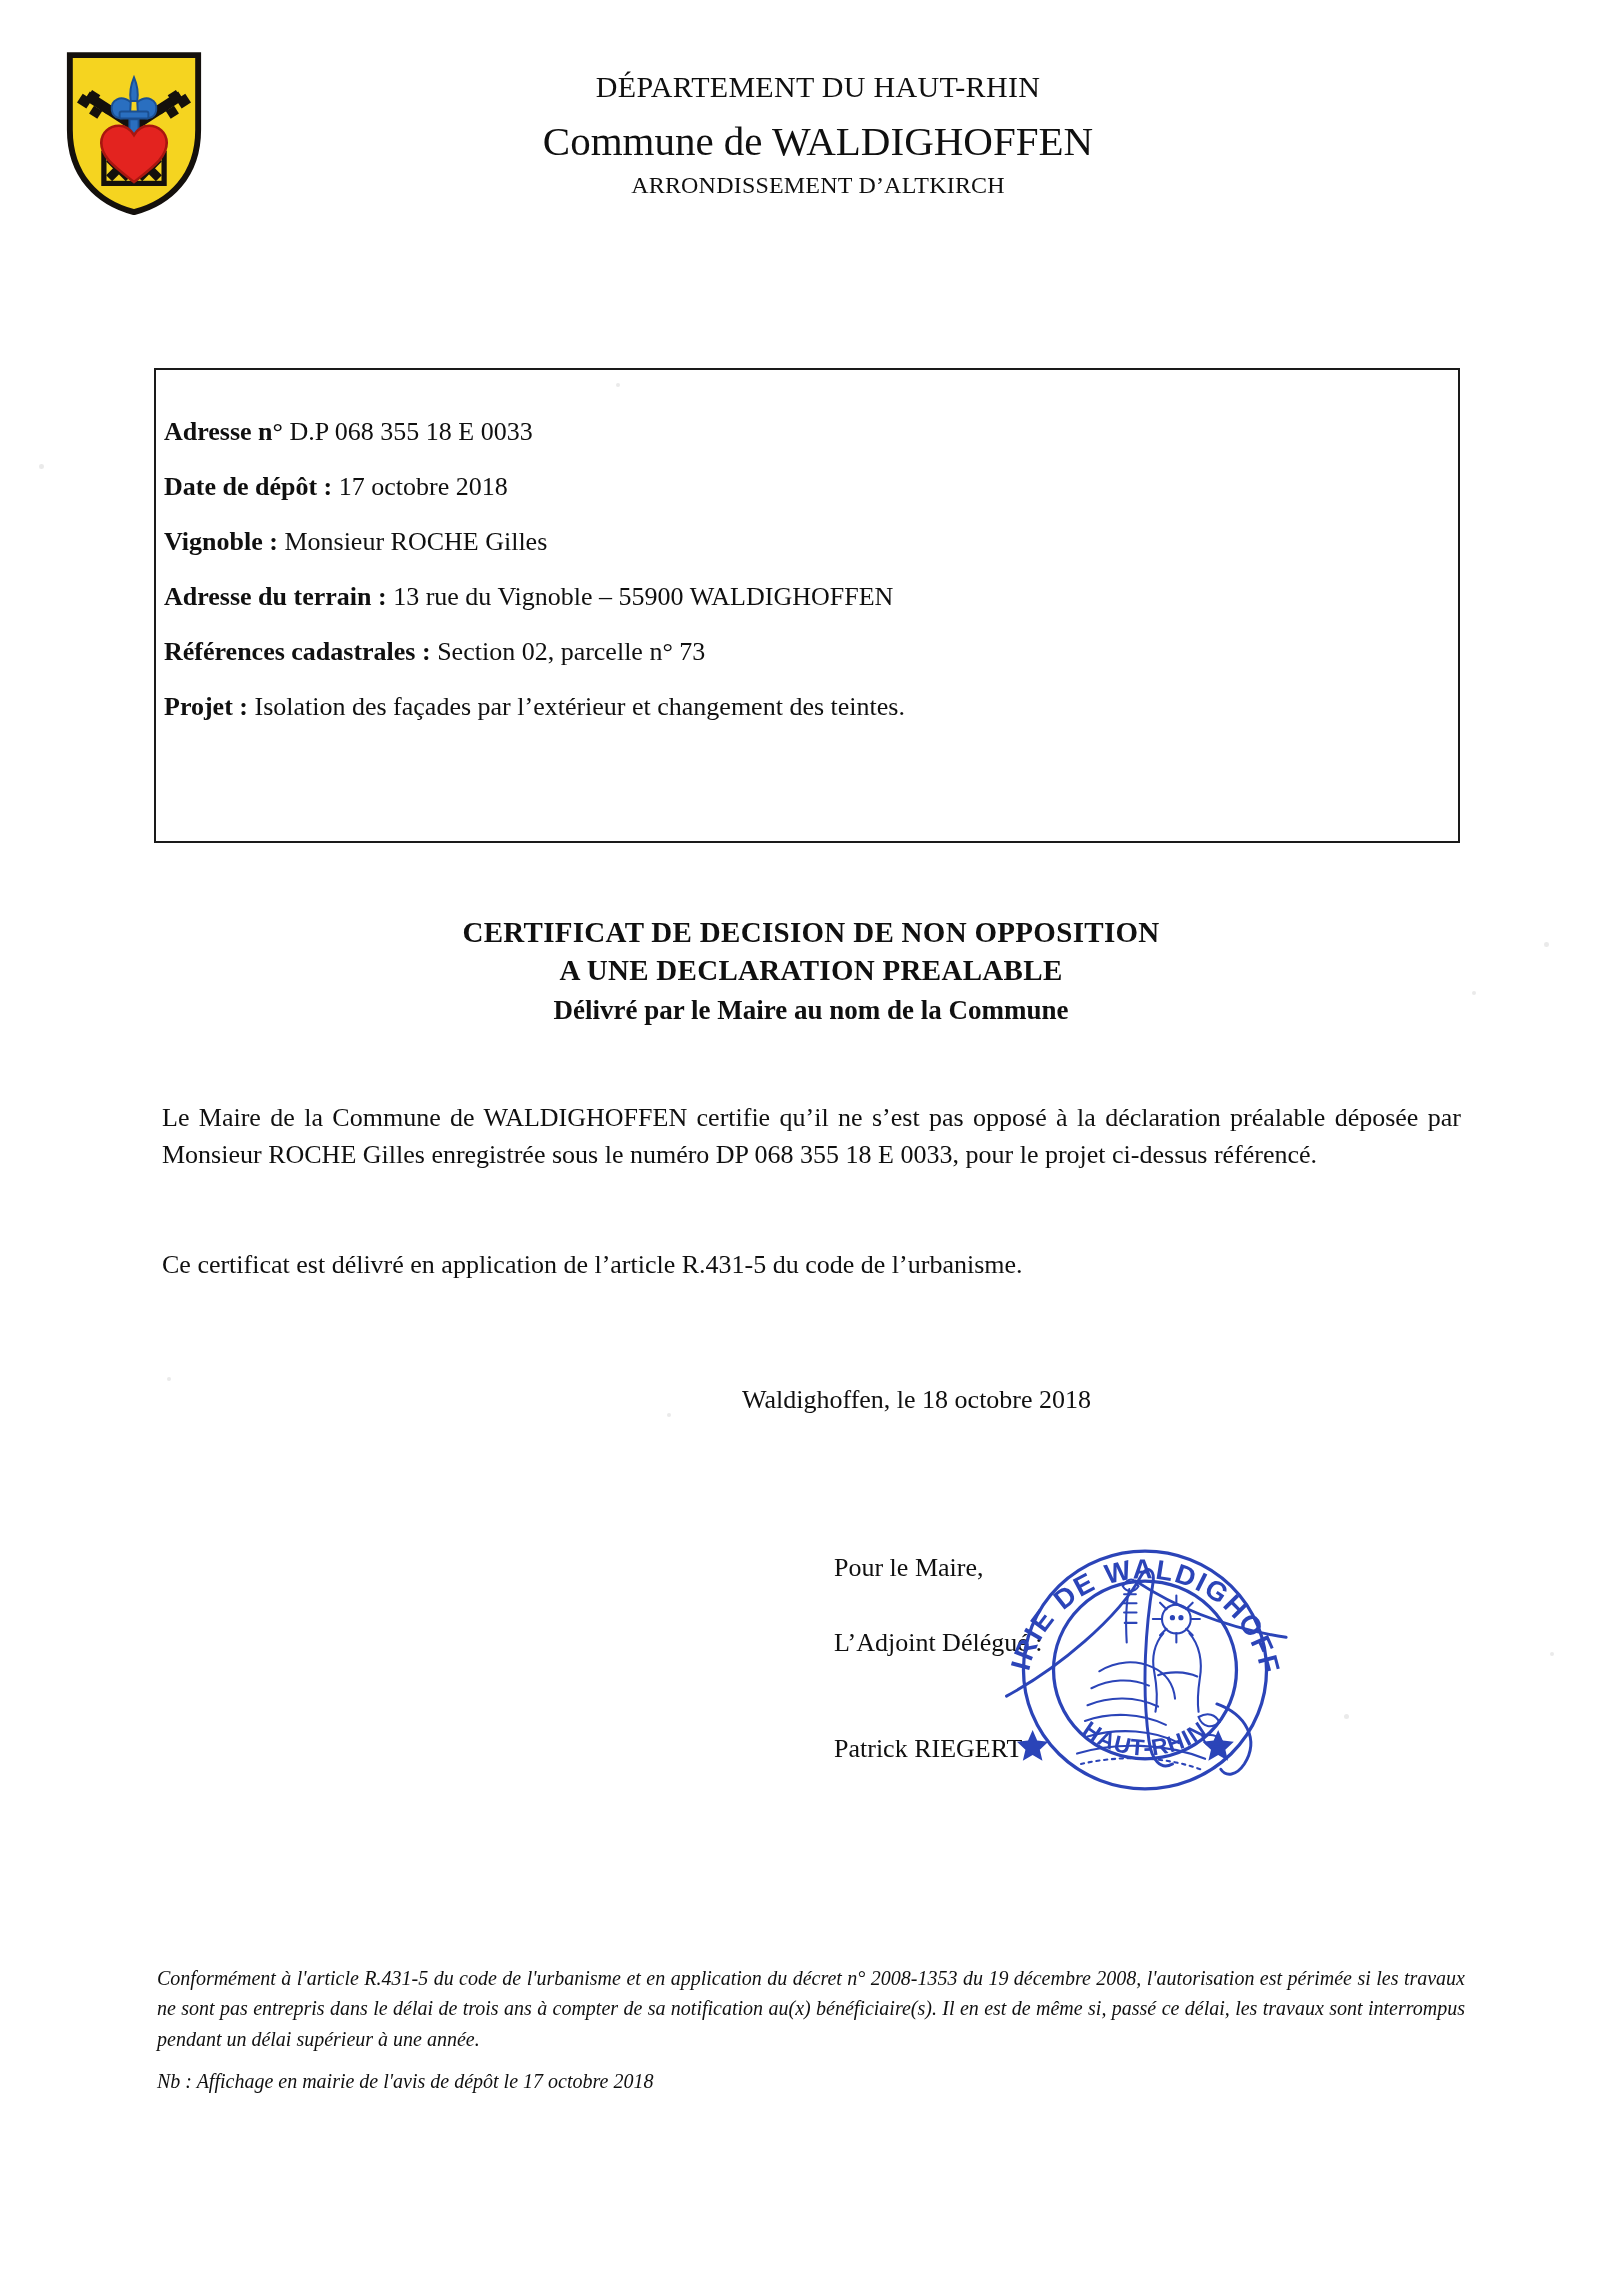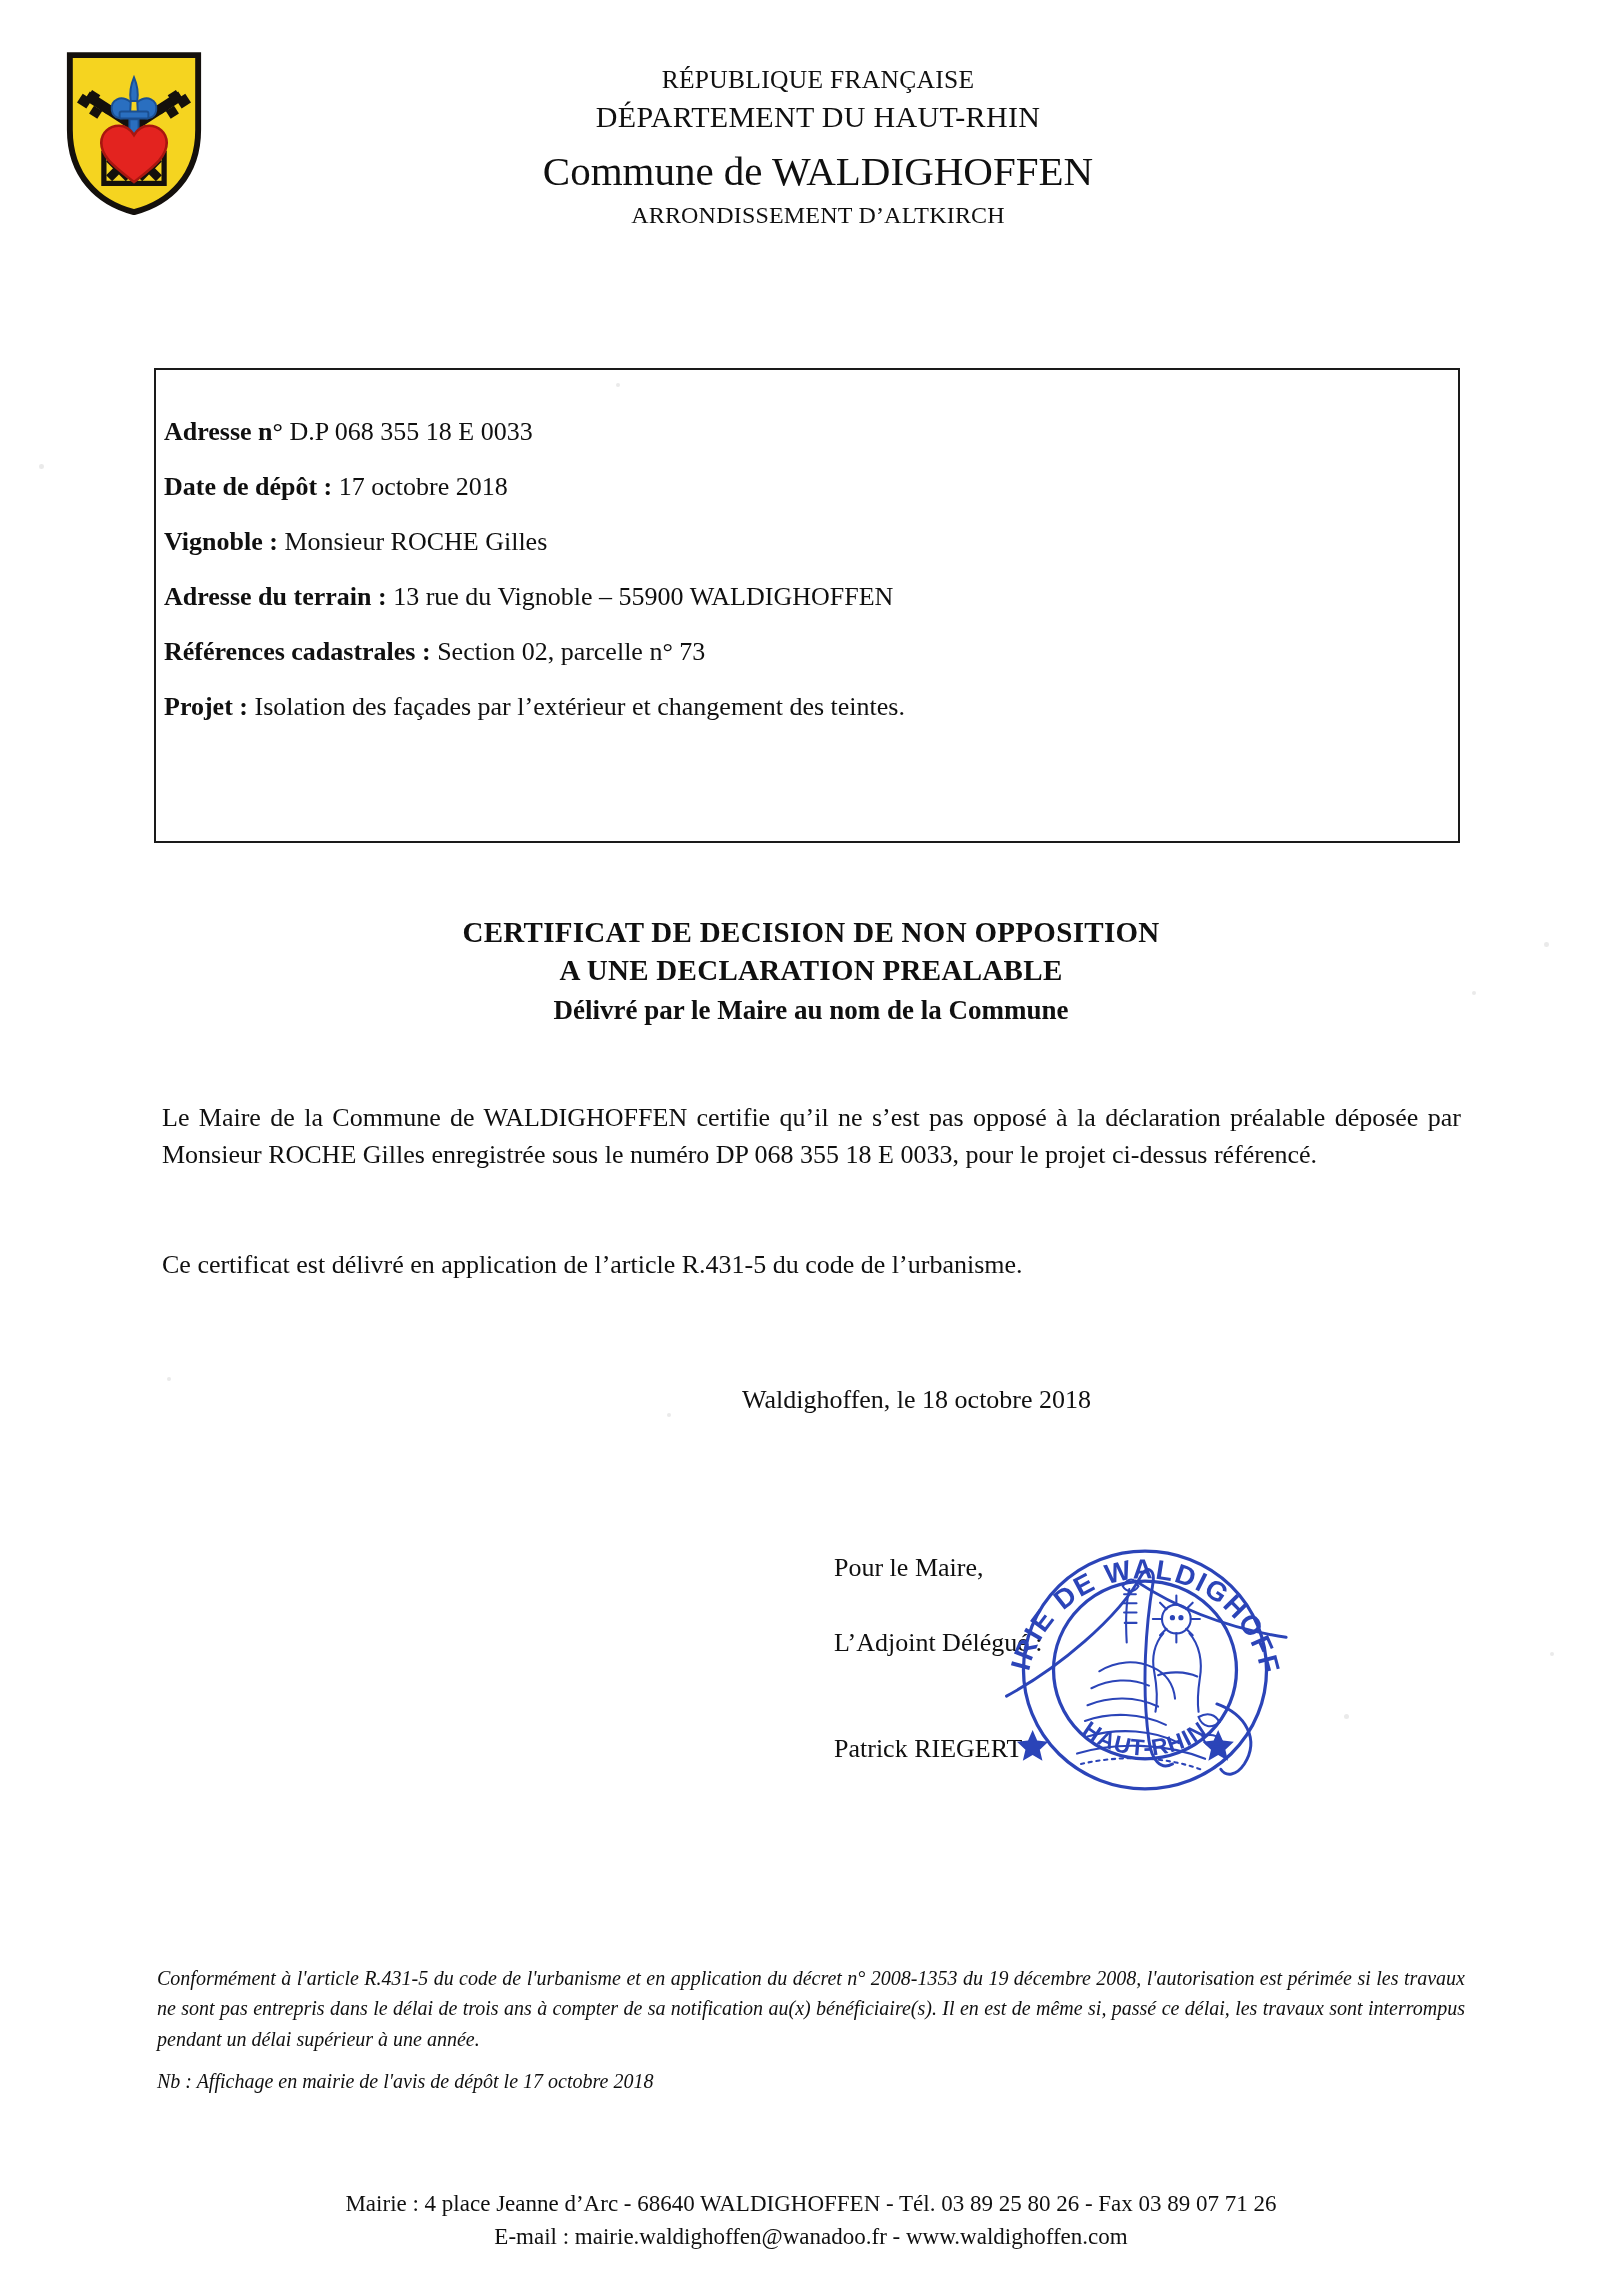--- a/index.html
+++ b/index.html
@@ -255,21 +255,20 @@
           <rect x="88" y="92" width="44" height="11" rx="3"></rect>
           <path d="M103 104 L103 124 C103 131 117 131 117 124 L117 104 Z"></path>
         </g>
 
         <path d="M110 200 C80 176 60 162 60 140 C60 124 73 114 87 114 C97 114 105 120 110 128
                  C115 120 123 114 133 114 C147 114 160 124 160 140 C160 162 140 176 110 200 Z" fill="#e3231f" stroke="#a8160f" stroke-width="4"></path>
       </svg>
     </div>
 
     <div class="header-text">
-      <div class="hdr-line1">RÉPUBLIQUE FRANÇAISE</div>
       <div class="hdr-line2">DÉPARTEMENT DU HAUT-RHIN</div>
       <div class="hdr-commune">Commune de WALDIGHOFFEN</div>
       <div class="hdr-arrond">ARRONDISSEMENT D’ALTKIRCH</div>
     </div>
   </div>
 
   <div class="info-box"></div>
   <div class="info-rows">
     <div class="info-row">
       <span class="info-label">Adresse n° </span><span class="info-value">D.P 068 355 18 E 0033</span>
@@ -370,24 +369,20 @@
                  C222 156 214 250 226 336 C230 366 244 382 262 372"></path>
         <path d="M206 92 C258 126 332 162 436 178"></path>
         <path d="M330 280 C374 296 396 334 372 372 C360 390 344 392 336 380"></path>
       </g>
     </svg>
   </div>
 
   <div class="footnote" id="footnote-legal">Conformément à l'article R.431-5 du code de l'urbanisme et en application du décret n° 2008-1353 du 19 décembre 2008, l'autorisation est périmée si les travaux ne sont pas entrepris dans le délai de trois ans à compter de sa notification au(x) bénéficiaire(s). Il en est de même si, passé ce délai, les travaux sont interrompus pendant un délai supérieur à une année.</div>
   <div class="footnote-nb">Nb : Affichage en mairie de l'avis de dépôt le 17 octobre 2018</div>
 
-  <div class="footer">
-    <div>Mairie : 4 place Jeanne d’Arc - 68640 WALDIGHOFFEN - Tél. 03 89 25 80 26 - Fax 03 89 07 71 26</div>
-    <div>E-mail : mairie.waldighoffen@wanadoo.fr - www.waldighoffen.com</div>
-  </div>
 
   <div class="speck" style="left:39px;  top:464px;  width:4.6px;  height:4.6px;"></div>
   <div class="speck" style="left:616px; top:383px;  width:3.9px;  height:3.9px;"></div>
   <div class="speck" style="left:1544px;top:942px; width:4.6px;  height:4.6px;"></div>
   <div class="speck" style="left:1472px;top:991px; width:3.9px;  height:3.9px;"></div>
   <div class="speck" style="left:1344px;top:1714px; width:5.2px;  height:5.2px;"></div>
   <div class="speck" style="left:667px;top:1413px; width:3.9px;  height:3.9px;"></div>
   <div class="speck" style="left:1550px;top:1652px; width:3.9px;  height:3.9px;"></div>
   <div class="speck" style="left:167px; top:1377px; width:3.9px;  height:3.9px;"></div>
 

